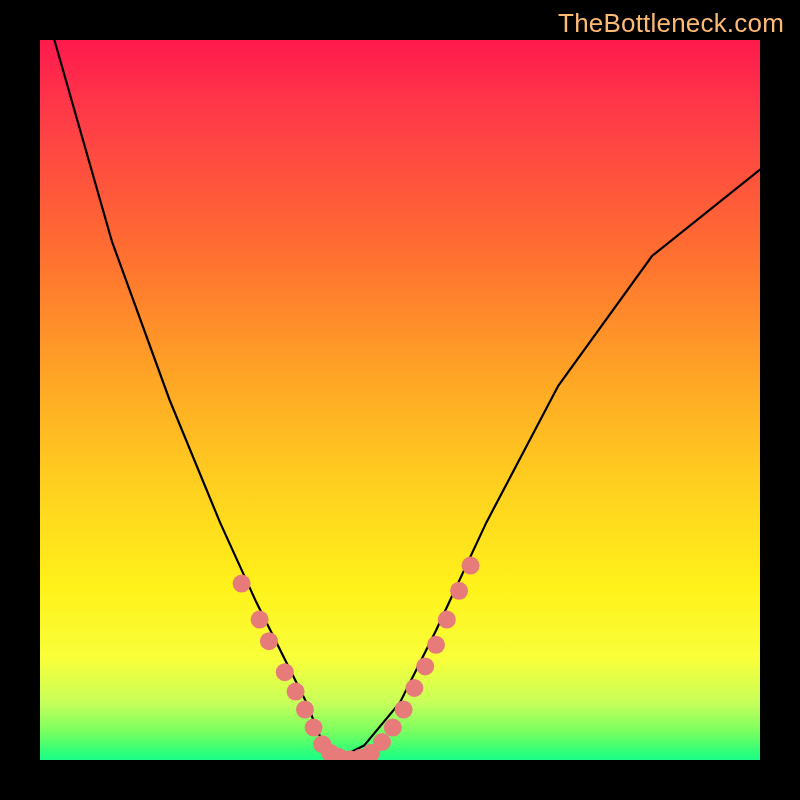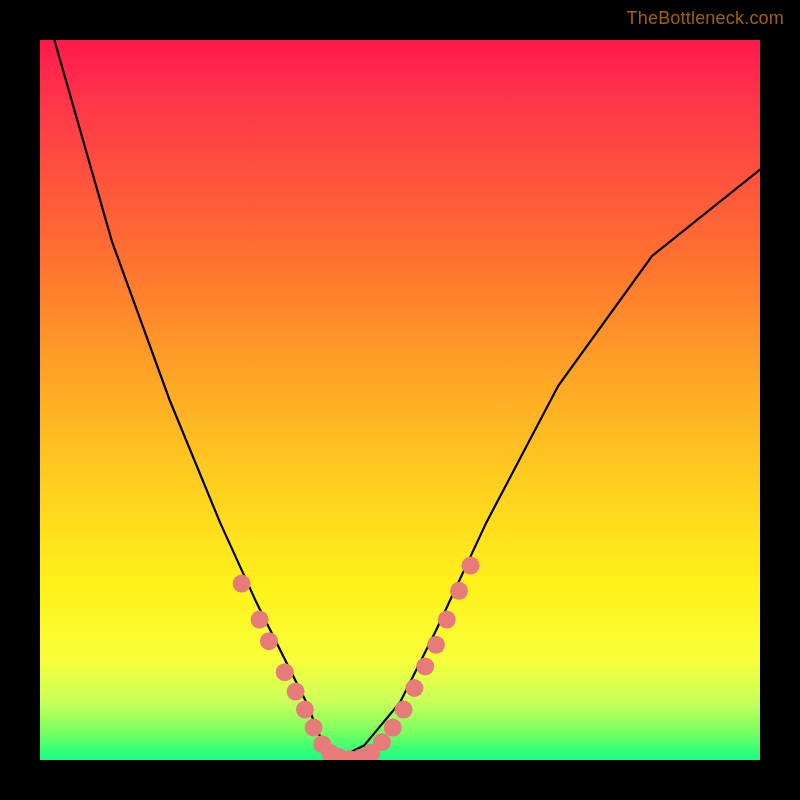--- a/index.html
+++ b/index.html
@@ -36,22 +36,22 @@
       #c8ff5a 92%,
       #7aff60 96%,
       #2dff7a 99%,
       #1efc8a 100%
     );
   }
   .watermark {
     position: absolute;
     top: 8px;
     right: 16px;
-    color: #a16207;
-    font-size: 18px;
+    color: #fdba74;
+    font-size: 26px;
     font-weight: 500;
     z-index: 10;
     letter-spacing: 0.2px;
   }
   svg.curve {
     position: absolute;
     left: 0;
     top: 0;
     width: 720px;
     height: 720px;

